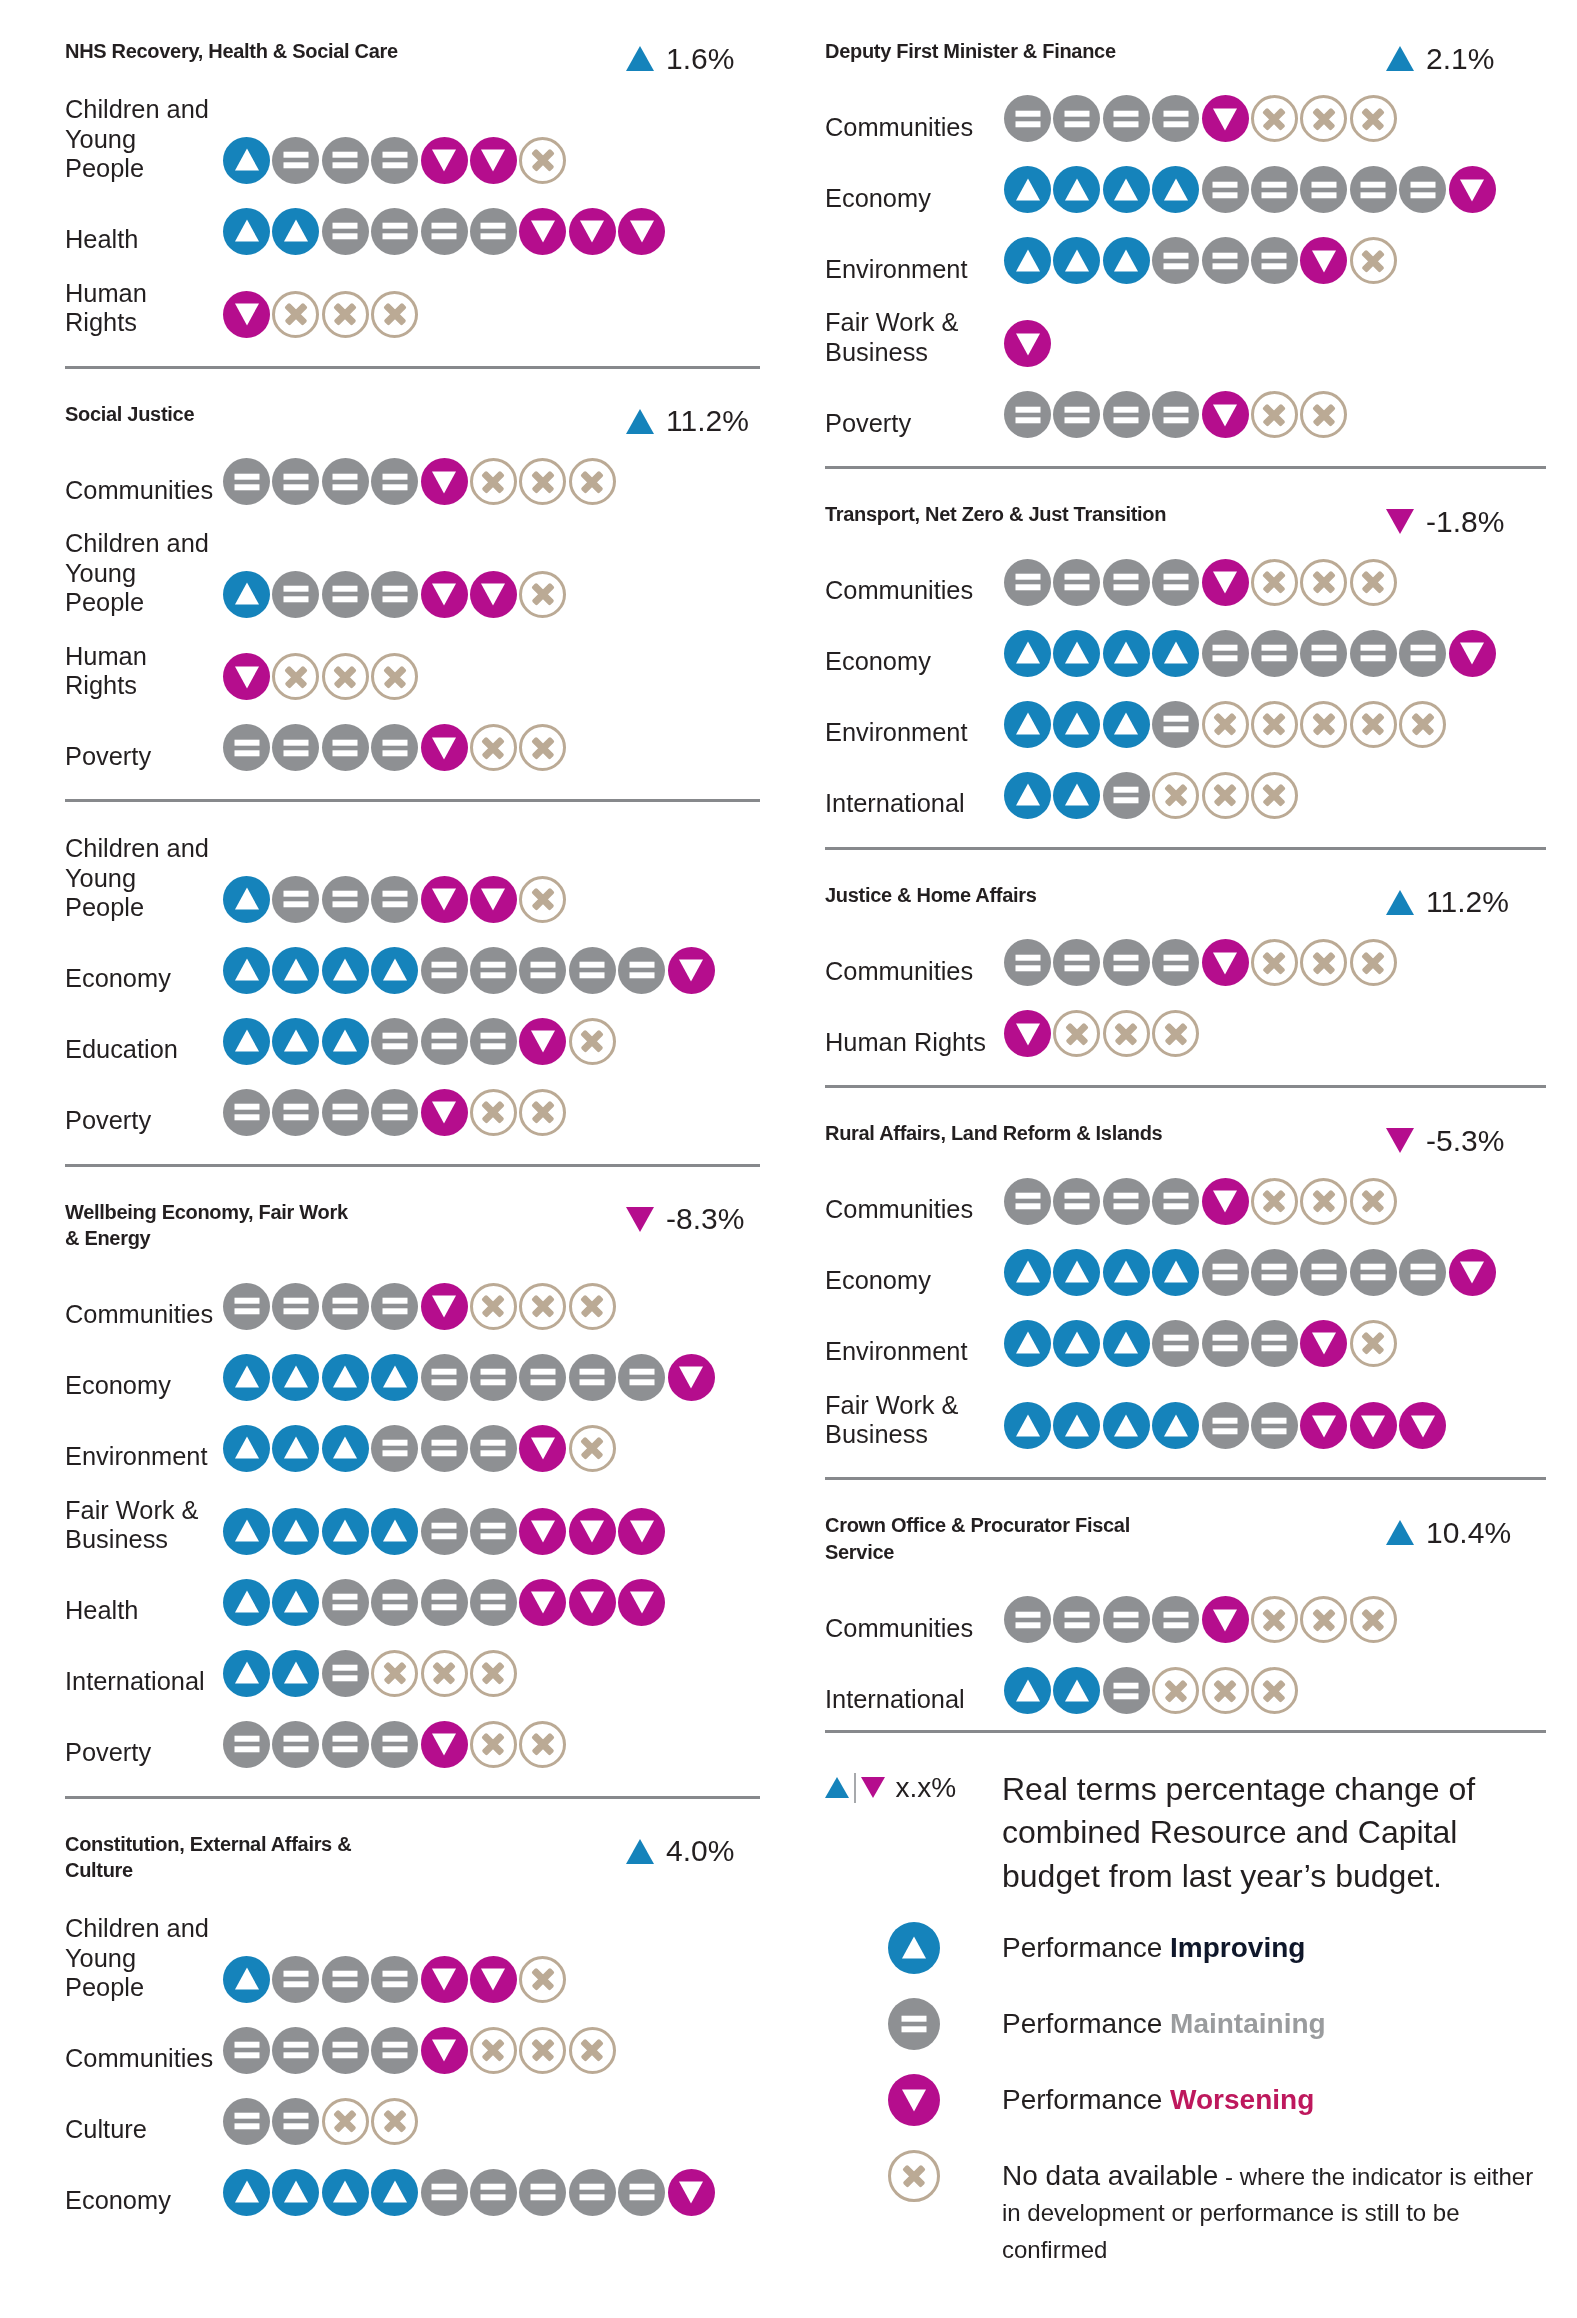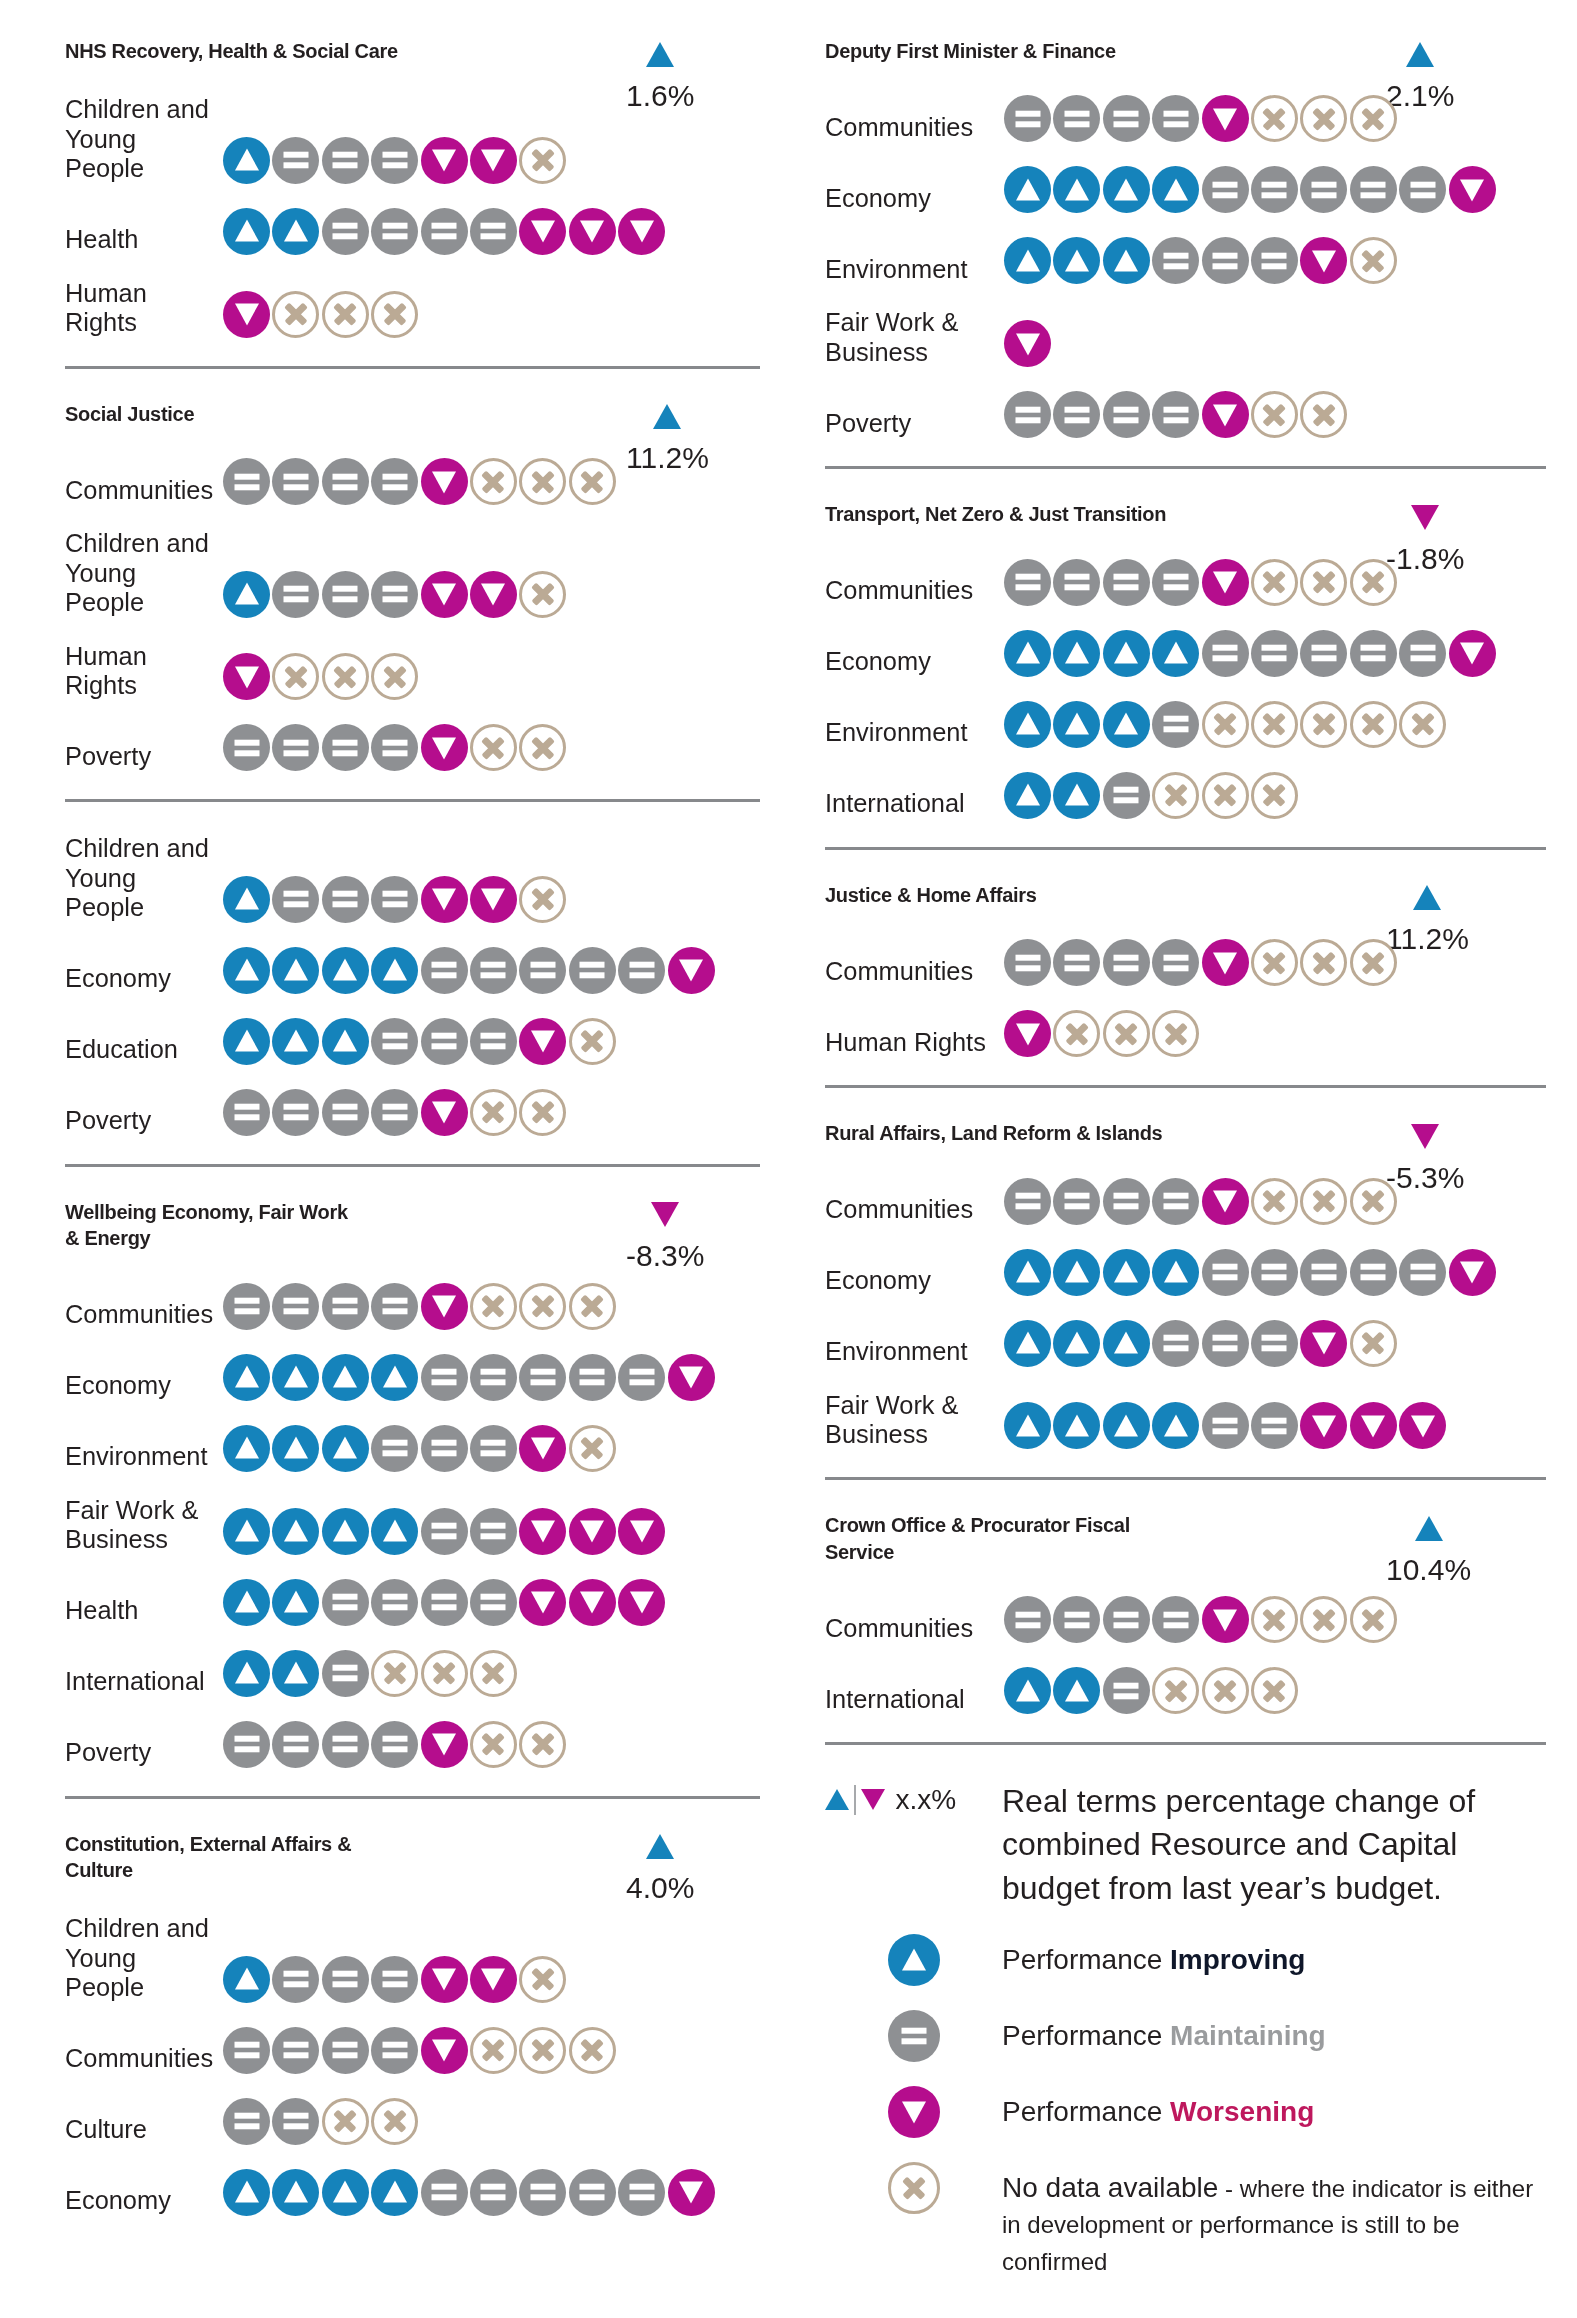--- a/index.html
+++ b/index.html
@@ -29,21 +29,21 @@
     margin:0;
     font-size:20px;
     line-height:1.32;
     font-weight:bold;
     letter-spacing:-0.3px;
     white-space:pre-line;
     padding-right:148px;
   }
   .change{
     position:absolute;left:561px;top:3.5px;
-    display:flex;align-items:center;gap:12px;white-space:nowrap;flex-direction:column;
+    display:flex;align-items:center;gap:12px;white-space:nowrap;
   }
   .change-value{font-size:30px;font-weight:normal;color:#231F20;}
 
   .tri{width:0;height:0;flex:none;}
   .tri.up{border-left:14px solid transparent;border-right:14px solid transparent;border-bottom:25px solid var(--c-improving);}
   .tri.down{border-left:14px solid transparent;border-right:14px solid transparent;border-top:25px solid var(--c-worsening);}
   .tri.sm.up{border-left:12px solid transparent;border-right:12px solid transparent;border-bottom:21px solid var(--c-improving);}
   .tri.sm.down{border-left:12px solid transparent;border-right:12px solid transparent;border-top:21px solid var(--c-worsening);}
 
   .row{display:flex;align-items:flex-end;margin-bottom:24px;}
@@ -81,21 +81,21 @@
   }
   .ico.x{background:#fff;border:3px solid var(--c-no_data);}
   .ico.x::before,.ico.x::after{
     content:"";position:absolute;left:50%;top:50%;
     width:26px;height:6.5px;background:var(--c-no_data);border-radius:1.8px;
   }
   .ico.x::before{transform:translate(-50%,-50%) rotate(45deg);}
   .ico.x::after{transform:translate(-50%,-50%) rotate(-45deg);}
 
   
-  .legend{border-top:3.5px solid #87898C;margin-top:28px;padding-top:35px;}
+  .legend{border-top:3.5px solid #87898C;margin-top:16px;padding-top:35px;}
   .legend-row{display:flex;align-items:flex-start;margin-bottom:24px;}
   .legend-key-cell{
     flex:none;width:177px;
     display:flex;align-items:center;gap:4.7px;
     padding-top:3.5px;box-sizing:border-box;
   }
   .legend-key-cell.center{justify-content:center;padding-top:0;}
   .pipe{width:2.4px;height:30px;background:#A7A9AC;flex:none;}
   .change-sample{font-size:28px;margin-left:6px;}
   .legend-desc{

